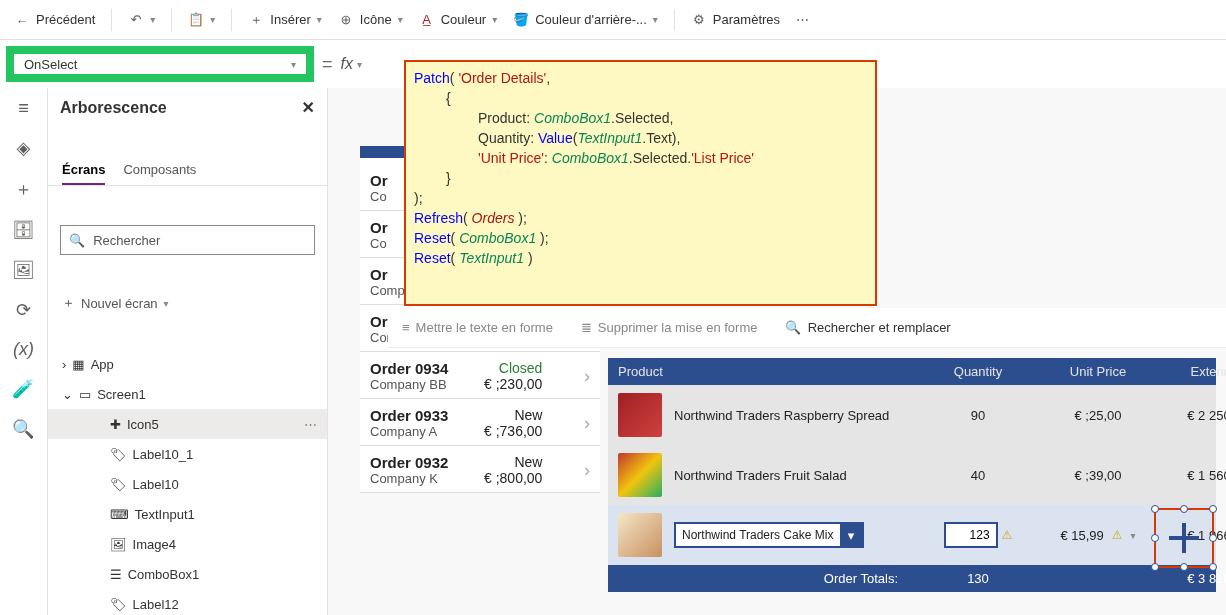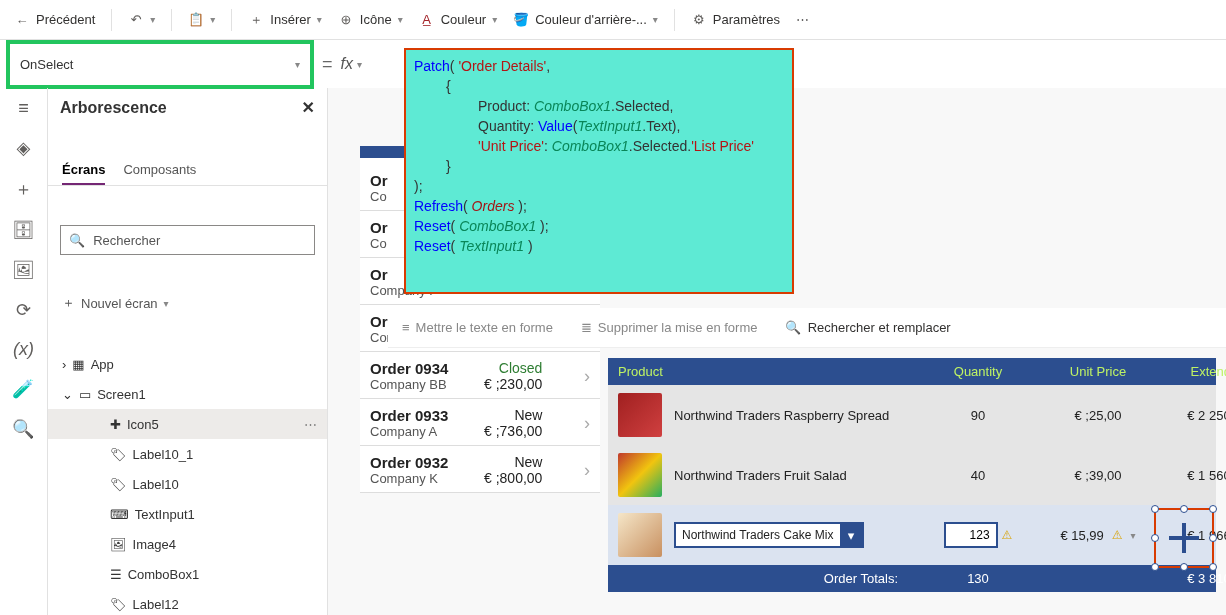--- a/index.html
+++ b/index.html
@@ -3,24 +3,24 @@
 <meta charset="utf-8">
 <style>
 * { margin:0; padding:0; box-sizing:border-box; font-family:"Segoe UI",sans-serif; }
 body { width:1226px; height:615px; background:#fff; color:#333; overflow:hidden; position:relative;}
 .toolbar { height:40px; border-bottom:1px solid #e1e1e1; display:flex; align-items:center; padding:0 8px; gap:4px; font-size:13px; color:#323130;}
 .toolbar .sep { width:1px; height:22px; background:#e1e1e1; margin:0 6px;}
 .toolbar .item { display:flex; align-items:center; gap:6px; padding:4px 6px; cursor:pointer;}
 .chev{font-size:10px;color:#888;}
 .icon{display:inline-flex;width:16px;height:16px;align-items:center;justify-content:center;color:#605e5c;}
 .formula-row{height:48px;display:flex;align-items:center;padding:6px 6px;}
-.prop-select{border:4px solid #22c55e;width:308px;height:49px;display:flex;align-items:center;justify-content:space-between;padding:0 10px;font-size:13px;}
+.prop-select{border:8px solid #22c55e;width:308px;height:36px;display:flex;align-items:center;justify-content:space-between;padding:0 10px;font-size:13px;}
 .eq{margin:0 8px;color:#666;font-size:18px;}
 .fx{font-style:italic;font-family:Cambria,serif;color:#555;margin-right:4px;}
-.formula-box{border:2px solid #d83b01;width:390px;height:246px;position:absolute;left:404px;top:48px;background:#5eead4;padding:6px 8px;font-family:Consolas,monospace;font-size:14px;line-height:20px;overflow:hidden;z-index:5;}
+.formula-box{border:2px solid #d83b01;width:473px;height:246px;position:absolute;left:404px;top:60px;background:#fef9c3;padding:6px 8px;font-family:Consolas,monospace;font-size:14px;line-height:20px;overflow:hidden;z-index:5;}
 .kw{color:#0000ff;} .lit{color:#b31515;} .rec{color:#098658;font-style:italic;} .rec2{color:#a31515;font-style:italic;}
 .layout{display:flex;position:absolute;top:88px;left:0;right:0;bottom:0;}
 .rail{width:48px;border-right:1px solid #e1e1e1;display:flex;flex-direction:column;align-items:center;padding-top:10px;gap:18px;color:#605e5c;font-size:18px;}
 .rail .r{cursor:pointer;}
 .treepane{width:280px;border-right:1px solid #e1e1e1;display:flex;flex-direction:column;gap:29px;}
 .treehdr{display:flex;align-items:center;justify-content:space-between;padding:10px 12px;font-weight:600;font-size:16px;}
 .tabs{display:flex;gap:18px;padding:0 14px;border-bottom:1px solid #e1e1e1;font-size:13px;}
 .tabs .tab{padding:6px 0;cursor:pointer;color:#555;}
 .tabs .tab.active{color:#000;border-bottom:2px solid #742774;font-weight:600;}
 .searchbox{margin:10px 12px 6px;border:1px solid #8a8886;height:30px;display:flex;align-items:center;padding:0 8px;gap:8px;font-size:13px;color:#555;}
@@ -41,21 +41,21 @@
 .orders .orow .right{display:flex;flex-direction:column;align-items:flex-end;}
 .orders .orow .status{font-size:14px;}
 .orders .orow .amt{font-size:14px;color:#222;}
 .orders .orow .caret{color:#aaa;font-size:18px;margin-left:6px;}
 .s-shipped{color:#7b3fa3;}
 .s-closed{color:#2e7d32;}
 .s-new{color:#222;}
 .fmtbar{position:absolute;left:405px;right:0;top:220px;height:40px;background:#fff;display:flex;align-items:center;gap:28px;padding:0 14px;border-bottom:1px solid #eee;font-size:13px;color:#888;z-index:4;}
 .fmtbar .en{color:#323130;}
 .prodtable{position:absolute;left:280px;top:270px;right:10px;}
-.prodtable .hdr{background:#2c4e8f;color:#bef264;display:grid;grid-template-columns:300px 120px 120px 120px;padding:6px 10px;font-size:13px;}
+.prodtable .hdr{background:#2c4e8f;color:#e5e5e5;display:grid;grid-template-columns:300px 120px 120px 120px;padding:6px 10px;font-size:13px;}
 .prodtable .row{display:grid;grid-template-columns:56px 244px 120px 120px 120px;padding:8px 10px;align-items:center;font-size:13px;color:#222;background:#e5e5e5;}
 .prodtable .row.alt{background:#dbe3f0;}
 .pimg{width:44px;height:44px;background:linear-gradient(135deg,#c0392b,#f1c40f,#27ae60);border-radius:2px;}
 .pimg.b{background:linear-gradient(135deg,#a02020,#d04040);}
 .pimg.c{background:linear-gradient(135deg,#f5e6c8,#c89060);}
 .num{text-align:center;}
 .combo{border:2px solid #2c4e8f;height:26px;display:flex;align-items:center;background:#fff;width:190px;}
 .combo span{flex:1;padding:0 6px;font-size:12px;}
 .combo .dd{width:22px;background:#2c4e8f;color:#fff;display:flex;align-items:center;justify-content:center;height:100%;}
 .qtyin{border:2px solid #2c4e8f;width:54px;height:26px;text-align:right;padding:0 6px;font-size:12px;background:#fff;}

